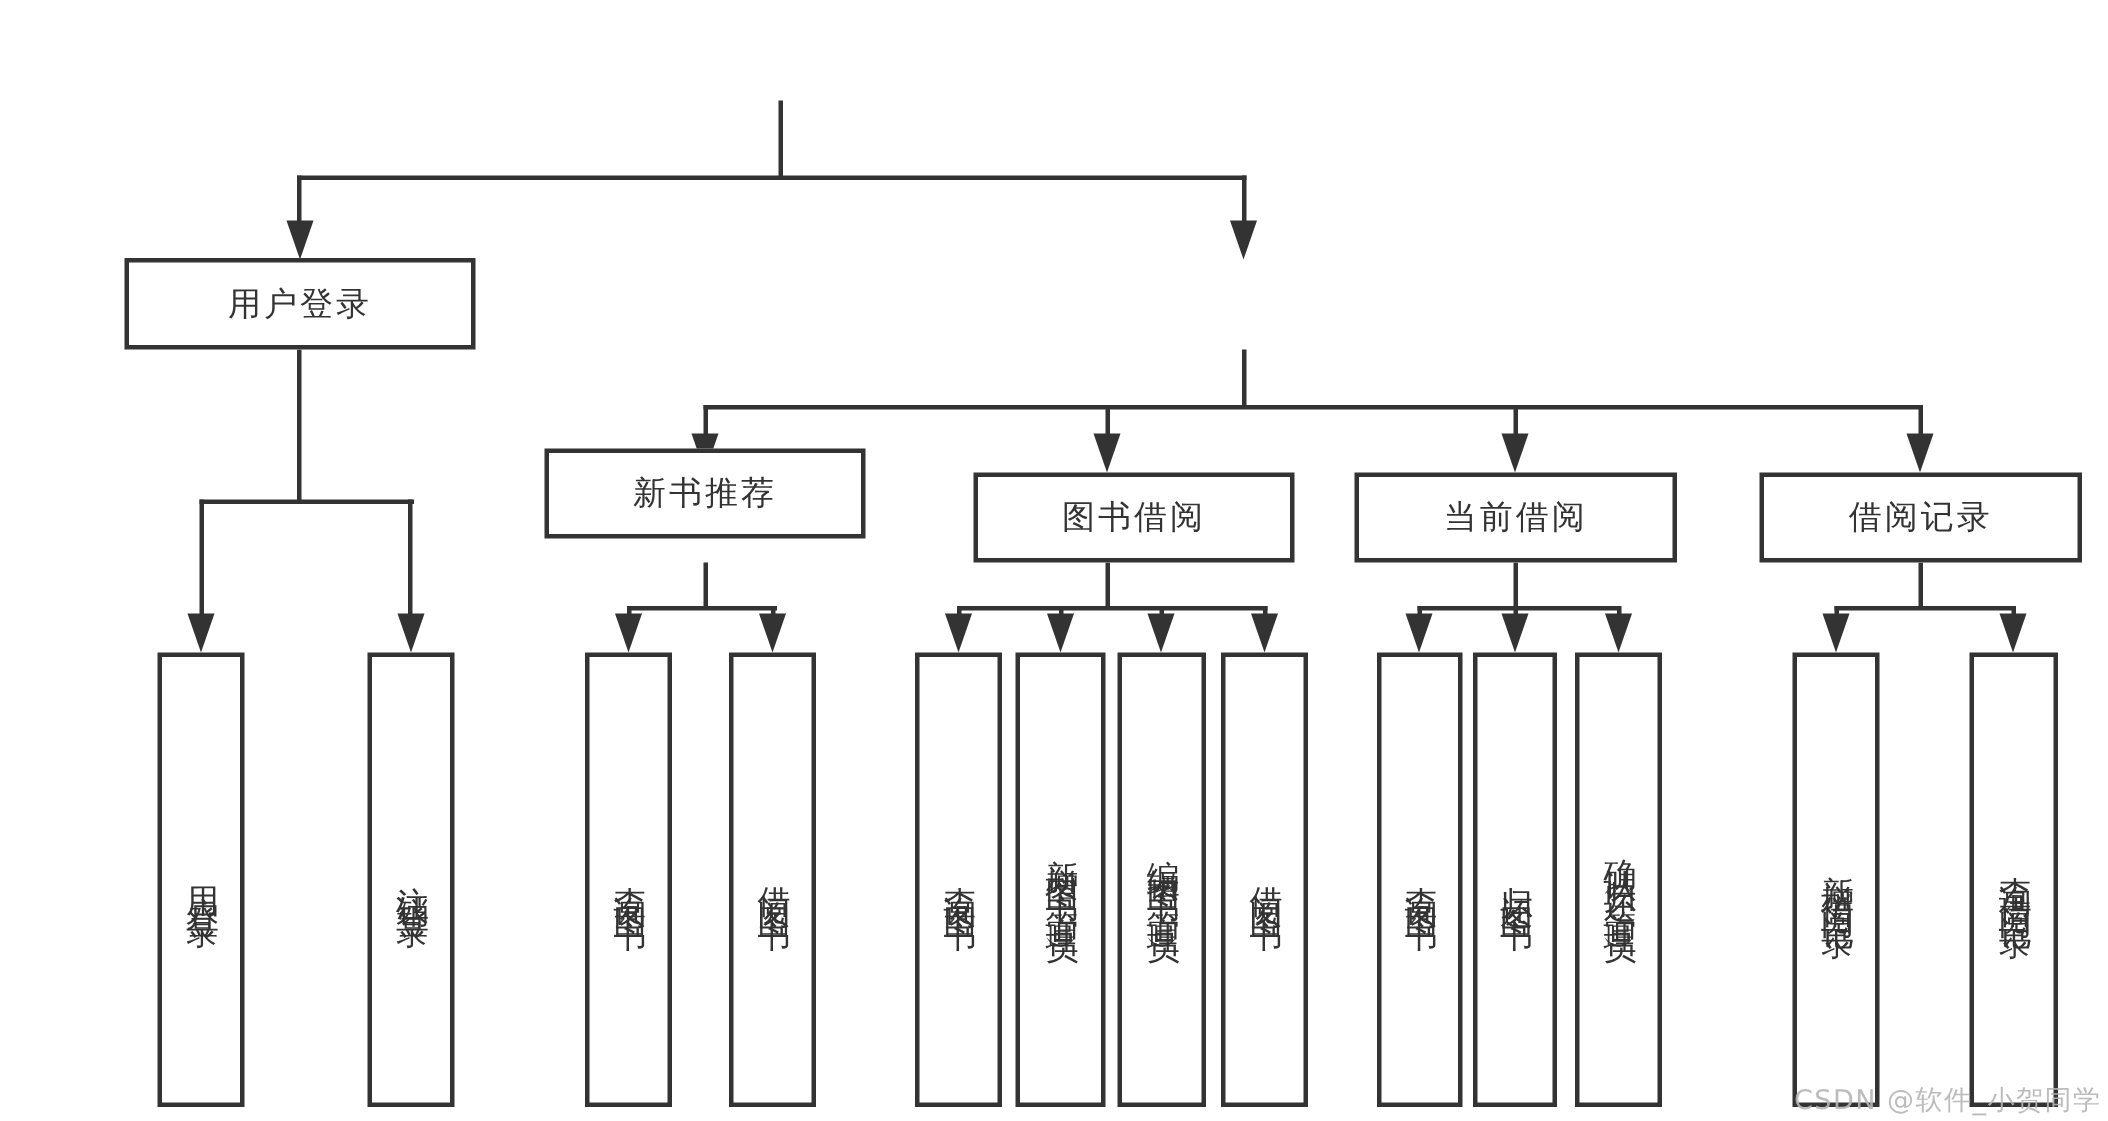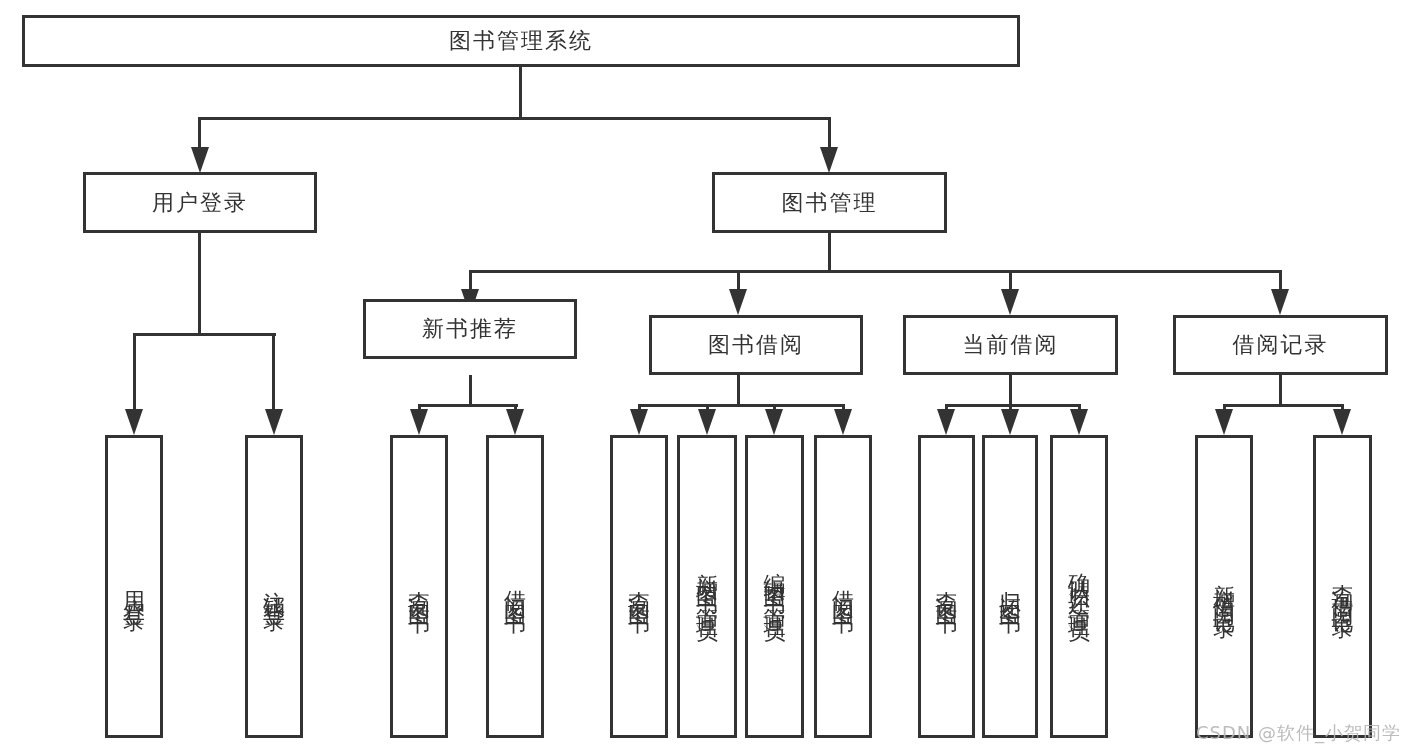--- a/index.html
+++ b/index.html
@@ -93,29 +93,23 @@
   <div class="vline" style="left:1078px;top:404px;height:8px;"></div>
   <div class="arrow" style="left:1070px;top:409px;"></div>
 
   <div class="vline" style="left:1279px;top:375px;height:31px;"></div>
   <div class="hline" style="left:1223px;top:404px;width:121px;"></div>
   <div class="vline" style="left:1223px;top:404px;height:8px;"></div>
   <div class="arrow" style="left:1215px;top:409px;"></div>
   <div class="vline" style="left:1341px;top:404px;height:8px;"></div>
   <div class="arrow" style="left:1333px;top:409px;"></div>
 
-  <div class="box" style="left:22px;top:15px;width:998px;height:52px;">
-    <span>图书管理系统</span>
-  </div>
 
   <div class="box" style="left:83px;top:172px;width:234px;height:61px;">
     <span>用户登录</span>
-  </div>
-  <div class="box" style="left:712px;top:172px;width:235px;height:61px;">
-    <span>图书管理</span>
   </div>
 
   <div class="box" style="left:363px;top:299px;width:214px;height:60px;">
     <span>新书推荐</span>
   </div>
   <div class="box" style="left:632px;top:315px;width:214px;height:60px;margin-left:17px;">
     <span>图书借阅</span>
   </div>
   <div class="box" style="left:903px;top:315px;width:215px;height:60px;">
     <span>当前借阅</span>

